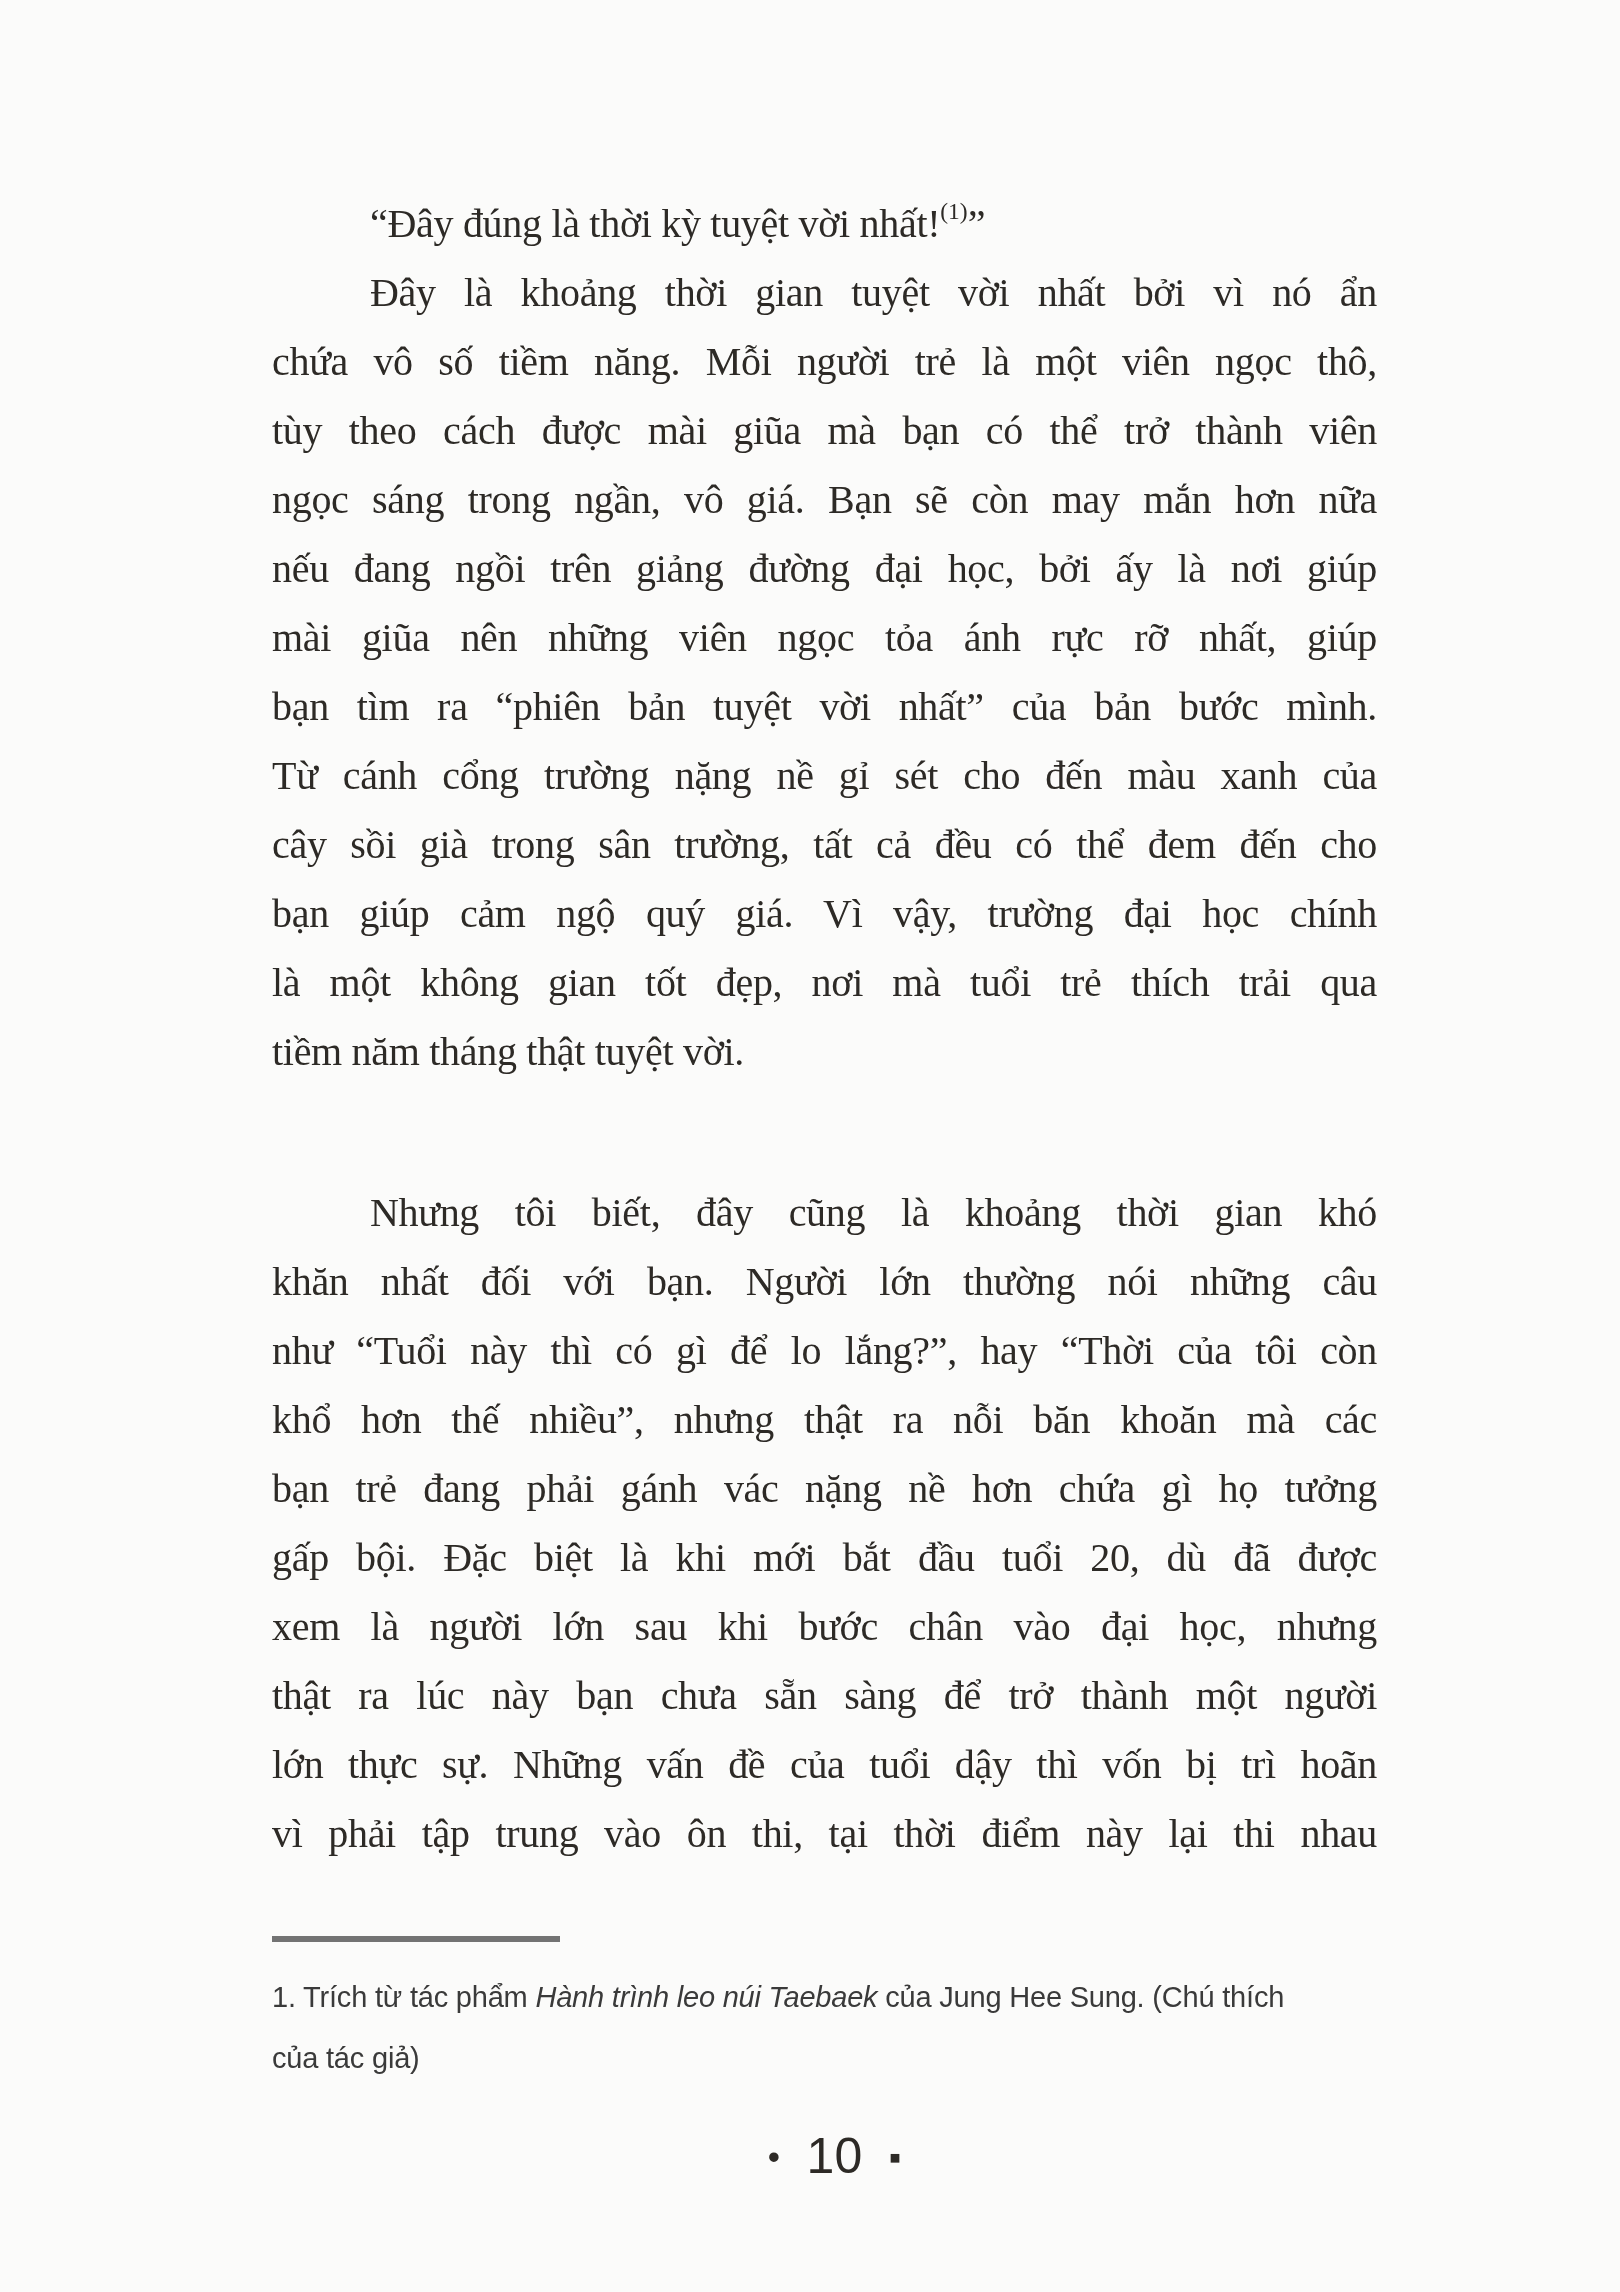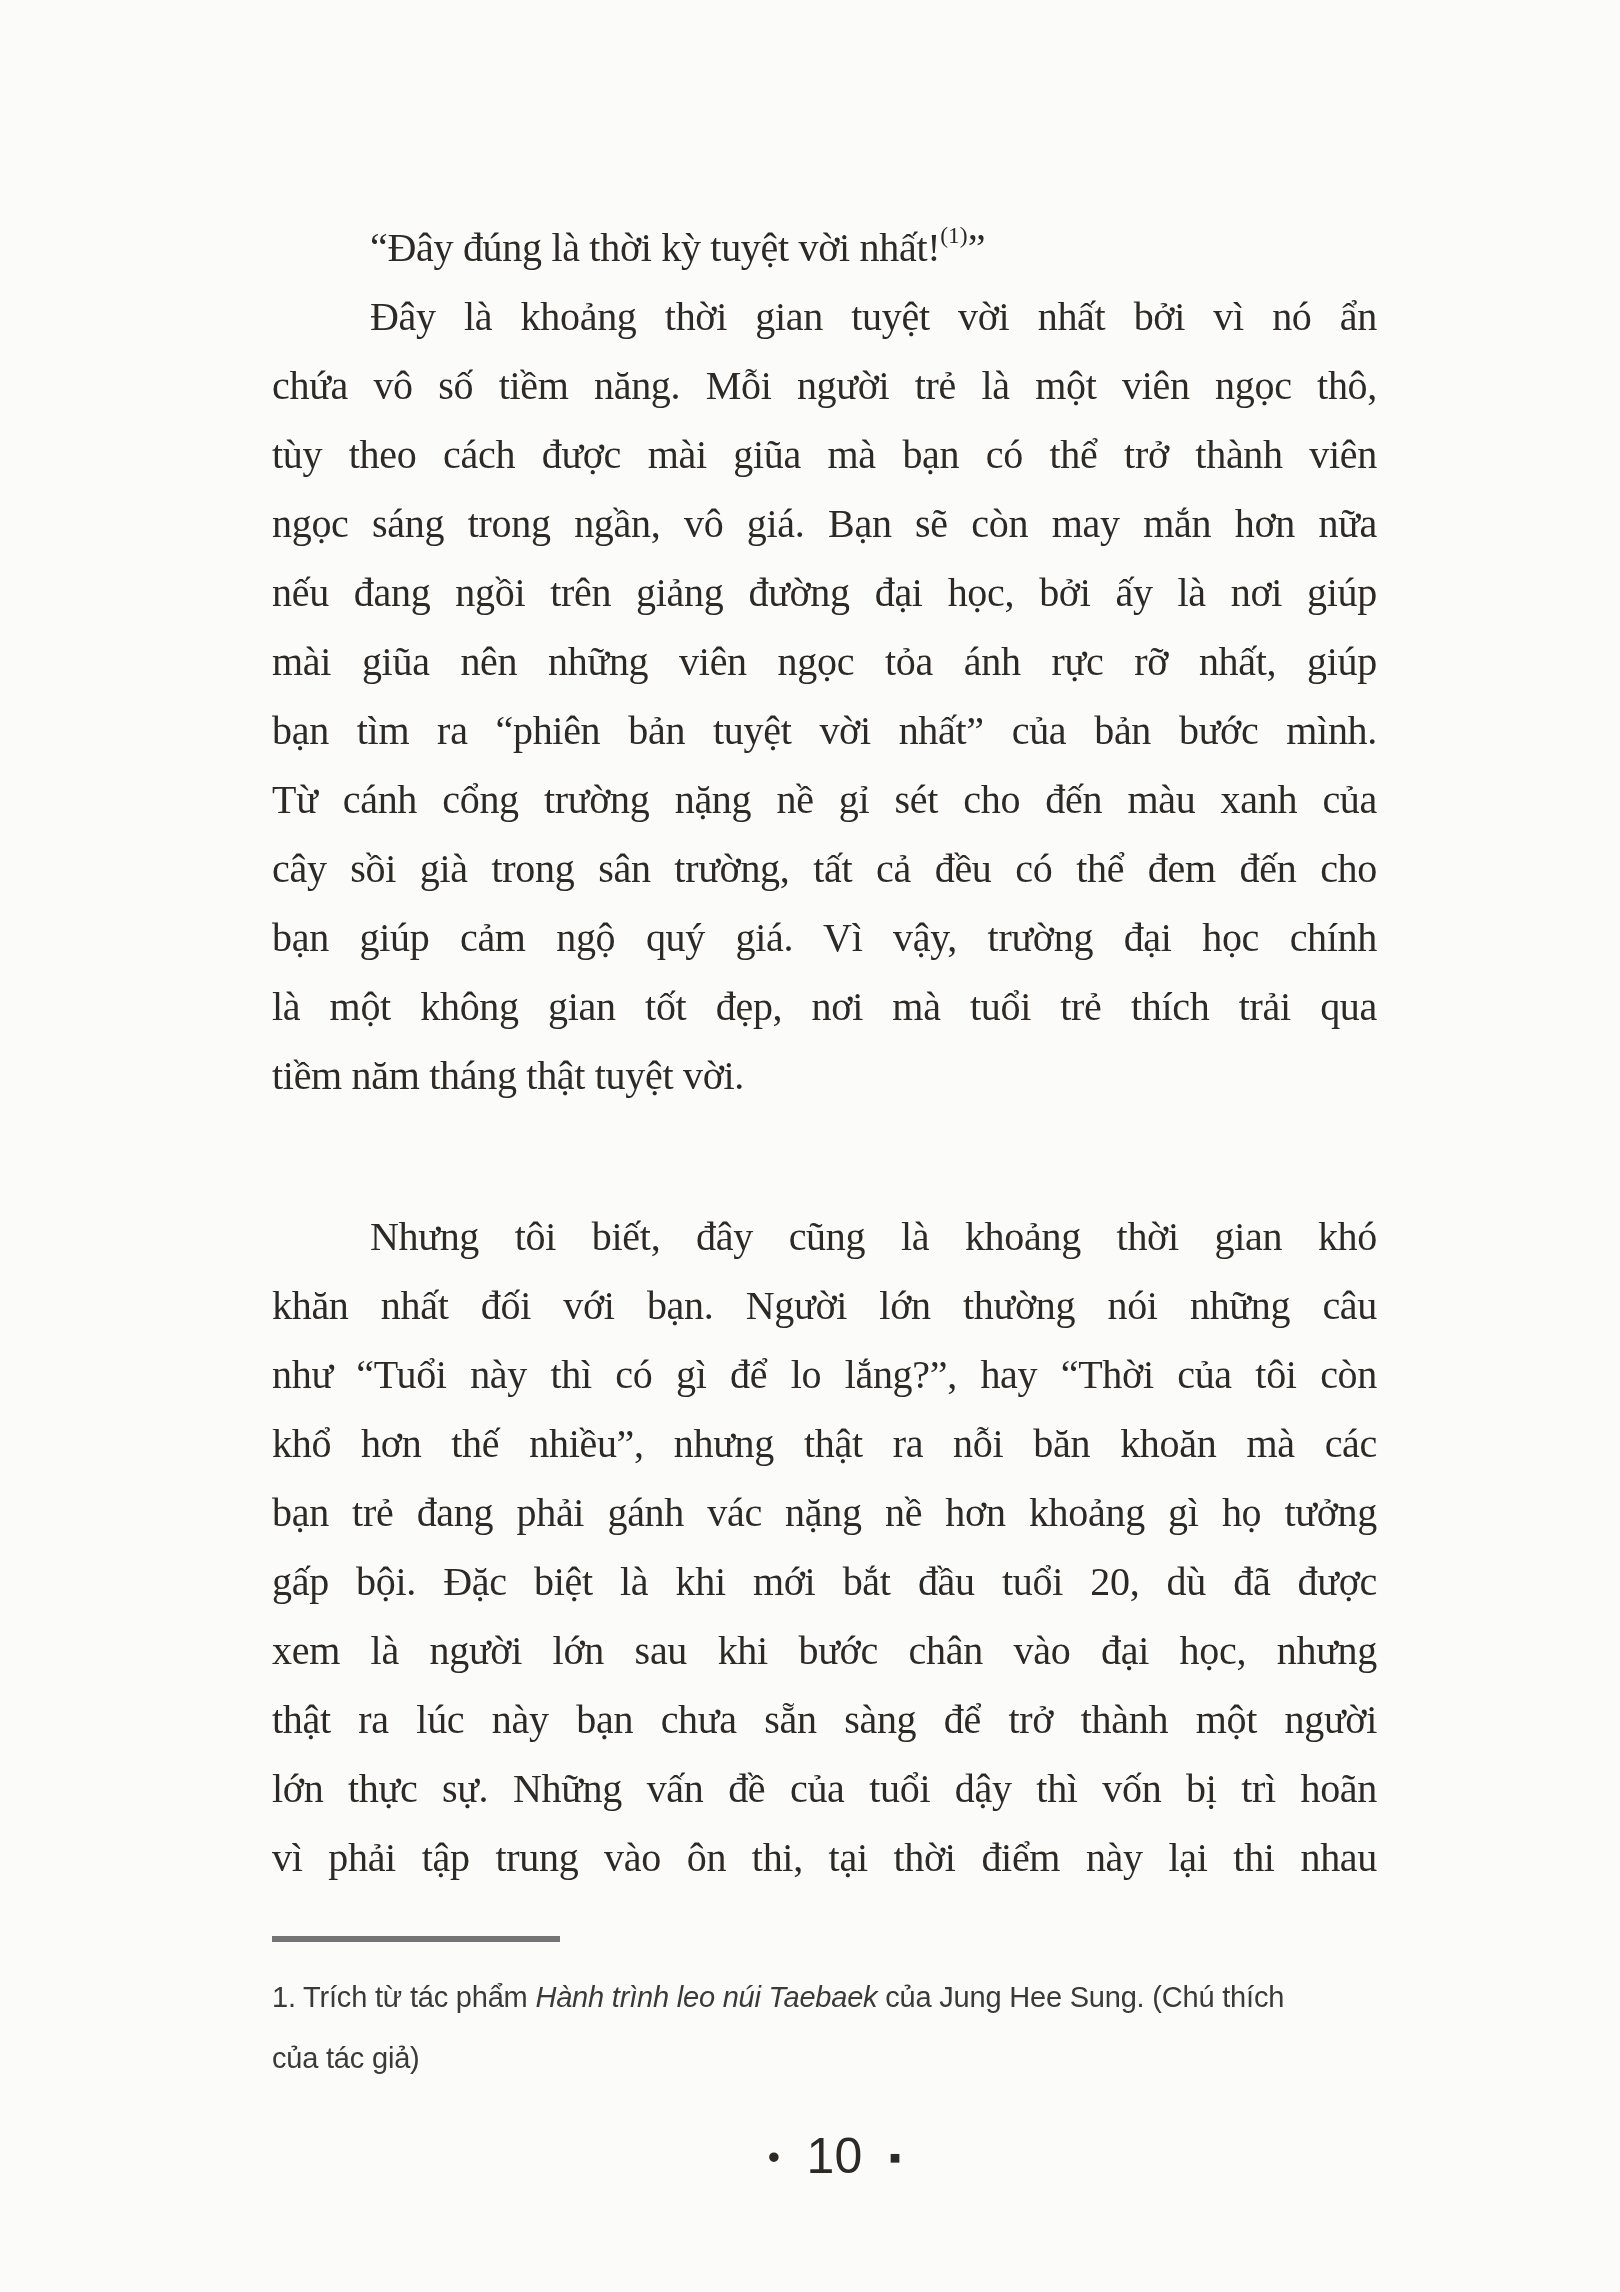--- a/index.html
+++ b/index.html
@@ -7,21 +7,21 @@
     position:relative;
     width:1620px;height:2293px;
     margin:0 auto;
     background:var(--paper,#fbfbfa);
     overflow:hidden;
     font-family:"Liberation Serif","DejaVu Serif",serif;
     color:var(--ink,#2d2a26);
   }
   .text-block{
     position:absolute;
-    left:272px;top:213px;width:1105px;
+    left:272px;top:189px;width:1105px;
     font-size:40px;line-height:69px;
     letter-spacing:-0.3px;
     hyphens:none;
   }
   .line{text-align:justify;text-align-last:justify;}
   .line.noJust{text-align-last:left;}
   .line.indent{text-indent:98px;}
   .para-gap{margin-top:92px;}
   sup.fnref{
     font-size:23.5px;
@@ -81,21 +81,21 @@
         <div class="line">bạn giúp cảm ngộ quý giá. Vì vậy, trường đại học chính</div>
         <div class="line">là một không gian tốt đẹp, nơi mà tuổi trẻ thích trải qua</div>
         <div class="line noJust">tiềm năm tháng thật tuyệt vời.</div>
       </div>
 
     <div class="para para-gap">
         <div class="line indent">Nhưng tôi biết, đây cũng là khoảng thời gian khó</div>
         <div class="line">khăn nhất đối với bạn. Người lớn thường nói những câu</div>
         <div class="line">như “Tuổi này thì có gì để lo lắng?”, hay “Thời của tôi còn</div>
         <div class="line">khổ hơn thế nhiều”, nhưng thật ra nỗi băn khoăn mà các</div>
-        <div class="line">bạn trẻ đang phải gánh vác nặng nề hơn khoảng gì họ tưởng</div>
+        <div class="line">bạn trẻ đang phải gánh vác nặng nề hơn chứa gì họ tưởng</div>
         <div class="line">gấp bội. Đặc biệt là khi mới bắt đầu tuổi 20, dù đã được</div>
         <div class="line">xem là người lớn sau khi bước chân vào đại học, nhưng</div>
         <div class="line">thật ra lúc này bạn chưa sẵn sàng để trở thành một người</div>
         <div class="line">lớn thực sự. Những vấn đề của tuổi dậy thì vốn bị trì hoãn</div>
         <div class="line">vì phải tập trung vào ôn thi, tại thời điểm này lại thi nhau</div>
       </div>
   </main>
 
   <footer class="footnote-area">
     <div class="fn-divider"></div>

